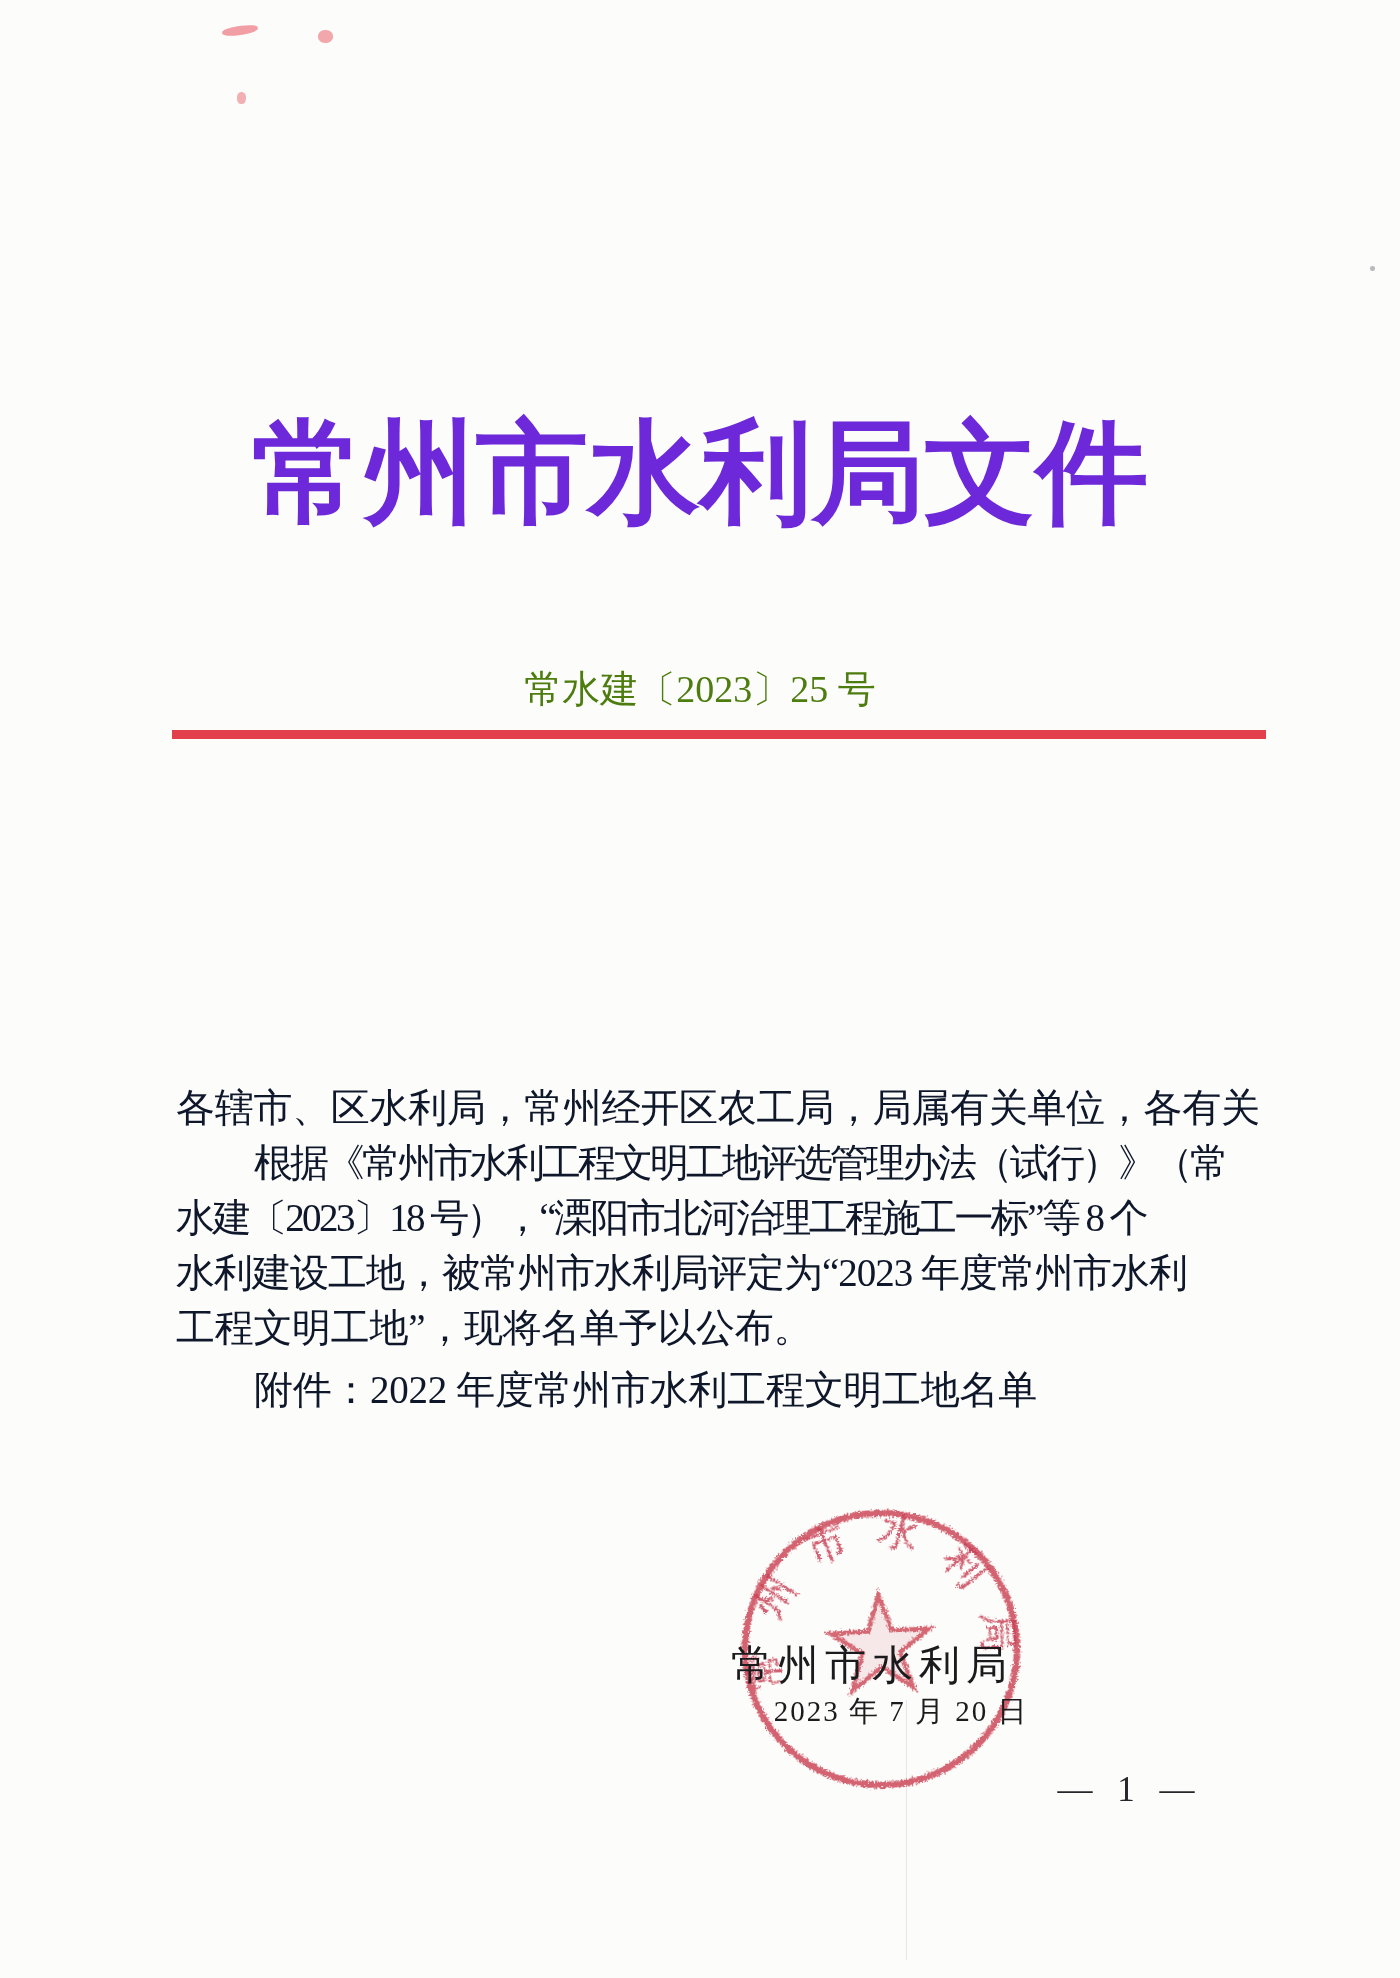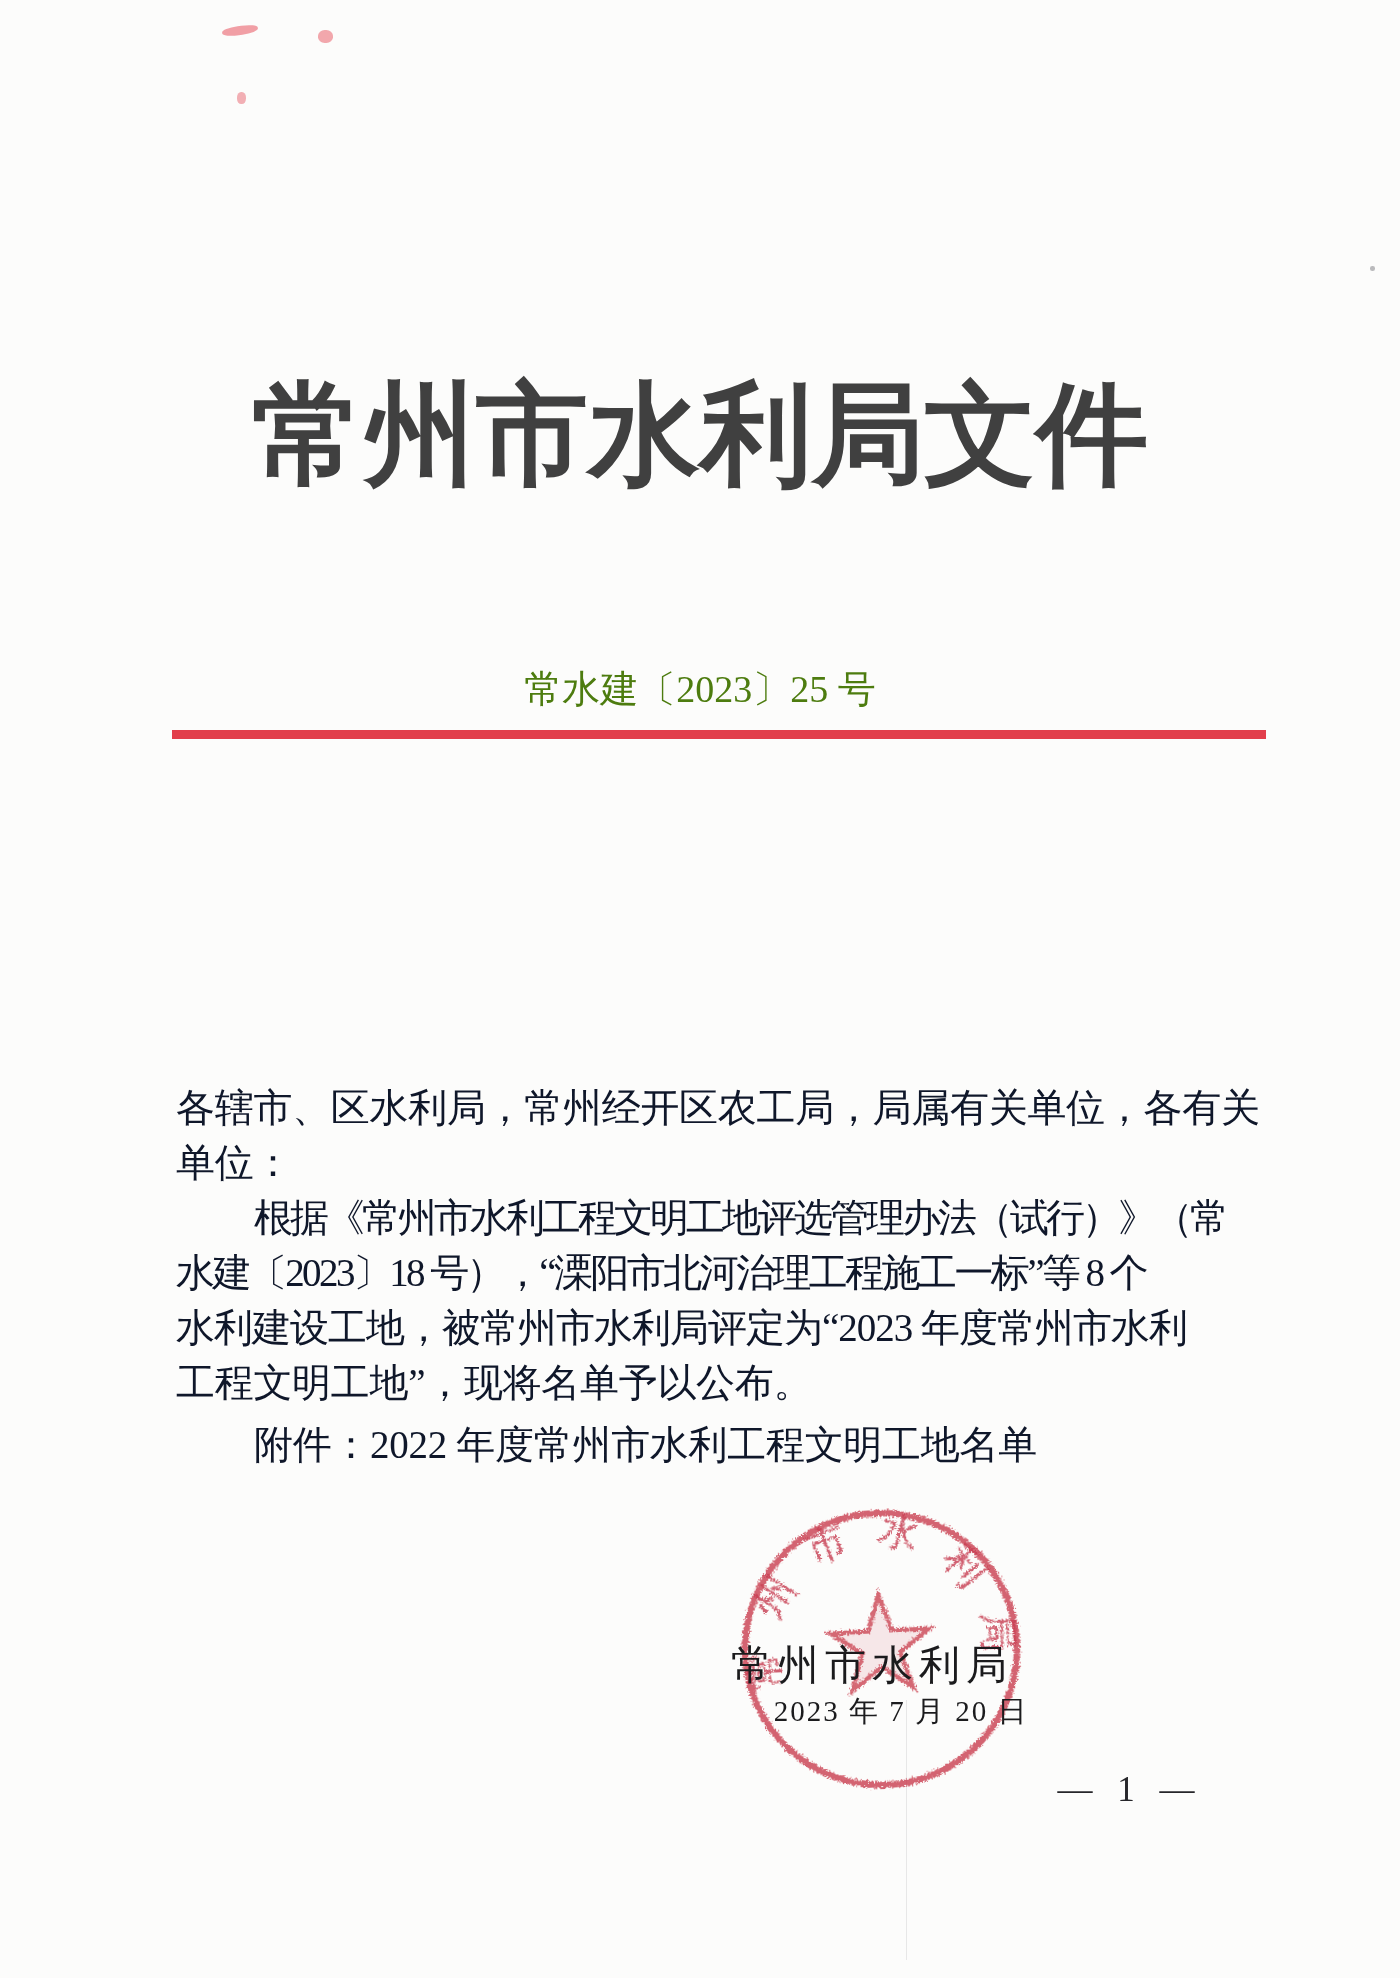--- a/index.html
+++ b/index.html
@@ -4,23 +4,23 @@
 <style>
   html,body{margin:0;padding:0;background:#e9e9e9;}
   .page{
     position:relative; width:1400px; height:1978px;
     background:#fcfcfb;
     font-family:"Liberation Serif","DejaVu Serif",serif;
     color:#1d1d1f; overflow:hidden; margin:0 auto;
   }
   
   .header{
-    position:absolute; left:176px; width:1048px; top:360px;
+    position:absolute; left:176px; width:1048px; top:398px;
     text-align:center; font-size:112px; font-weight:bold;
-    color:#404040; line-height:1.35; white-space:nowrap;
+    color:#6d28d9; line-height:1.35; white-space:nowrap;
   }
   
   .docnum{
     position:absolute; left:176px; width:1048px; top:664px;
     text-align:center; font-size:38px; color:#4d7c0f; white-space:nowrap;
   }
   
   .rule{
     position:absolute; left:172px; top:730px; width:1094px; height:9px;
     background:#e23e4b;
@@ -80,21 +80,20 @@
 
   <div class="header">常州市水利局文件</div>
 
   <div class="docnum">常水建〔2023〕25 号</div>
 
   <div class="rule"></div>
 
 
   <div class="bodytext">
     <div class="bline">各辖市、区水利局，常州经开区农工局，局属有关单位，各有关</div>
-    <div class="bline">单位：</div>
     <div class="bline indent ls3">根据《常州市水利工程文明工地评选管理办法（试行）》（常</div>
     <div class="bline ls25">水建〔2023〕18 号），“溧阳市北河治理工程施工一标”等 8 个</div>
     <div class="bline ls1">水利建设工地，被常州市水利局评定为“2023 年度常州市水利</div>
     <div class="bline">工程文明工地”，现将名单予以公布。</div>
     <div class="bline indent attachment">附件：2022 年度常州市水利工程文明工地名单</div>
   </div>
 
   <svg class="seal" viewBox="0 0 290 290" xmlns="http://www.w3.org/2000/svg">
     <defs>
       <filter id="stampGrain" x="-15%" y="-15%" width="130%" height="130%">

